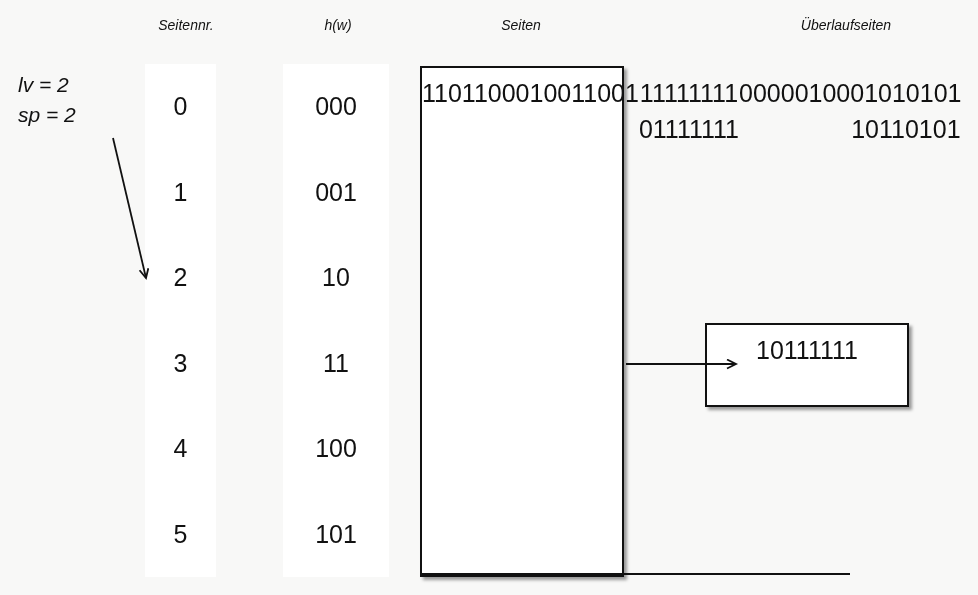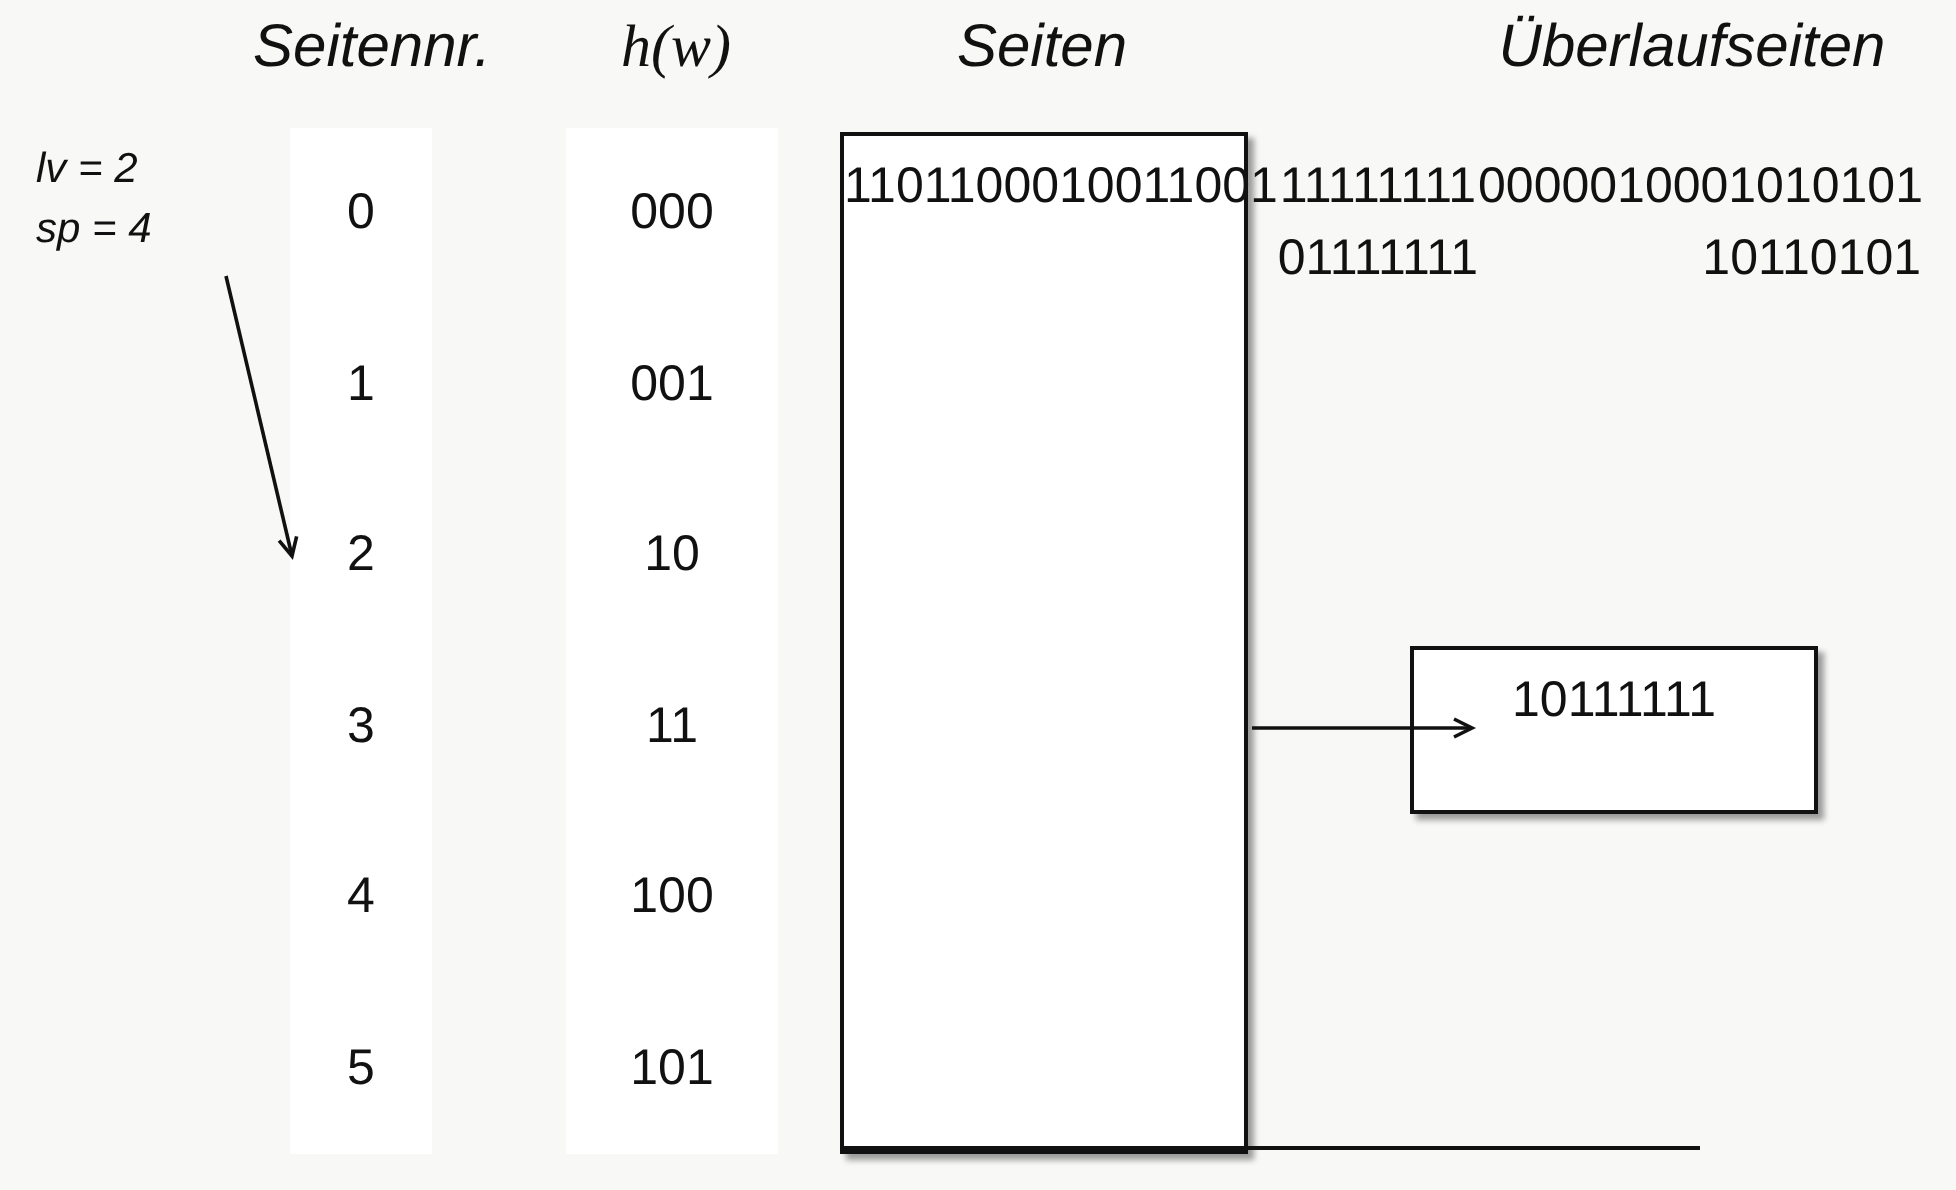--- a/index.html
+++ b/index.html
@@ -5,29 +5,29 @@
   html,body{margin:0;padding:0;}
   .canvas{
     position:relative;
     width:978px;height:595px;
     background:#f8f8f7;
     font-family:"Liberation Sans", sans-serif;
     color:#111;
     overflow:hidden;
   }
   .hdr{
-    position:absolute;top:7px;
+    position:absolute;top:17px;
     transform:translateX(-50%);
     font-style:italic;
-    font-size:30px;
+    font-size:14px;
     white-space:nowrap;
     text-align:center;
   }
   #hdr-seitennr{left:186px;}
-  #hdr-hw{left:338px;font-family:Liberation Serif, serif;}
+  #hdr-hw{left:338px;}
   #hdr-seiten{left:521px;}
   #hdr-ueberlauf{left:846px;}
   .annot{
     position:absolute;left:18px;top:70px;width:78px;
     text-align:left;
     font-style:italic;
     font-size:21px;line-height:30px;
     white-space:nowrap;
   }
   .col{
@@ -78,21 +78,21 @@
 
 <div class="canvas">
 
   <div class="hdr" id="hdr-seitennr">Seitennr.</div>
   <div class="hdr" id="hdr-hw">h(w)</div>
   <div class="hdr" id="hdr-seiten">Seiten</div>
   <div class="hdr" id="hdr-ueberlauf">Überlaufseiten</div>
 
   <div class="annot">
     <div>lv = 2</div>
-    <div>sp = 4</div>
+    <div>sp = 2</div>
   </div>
 
   <div class="col col-nr" id="col-nr">
       <div class="rowlabel">0</div>
       <div class="rowlabel">1</div>
       <div class="rowlabel">2</div>
       <div class="rowlabel">3</div>
       <div class="rowlabel">4</div>
       <div class="rowlabel">5</div>
     </div>

